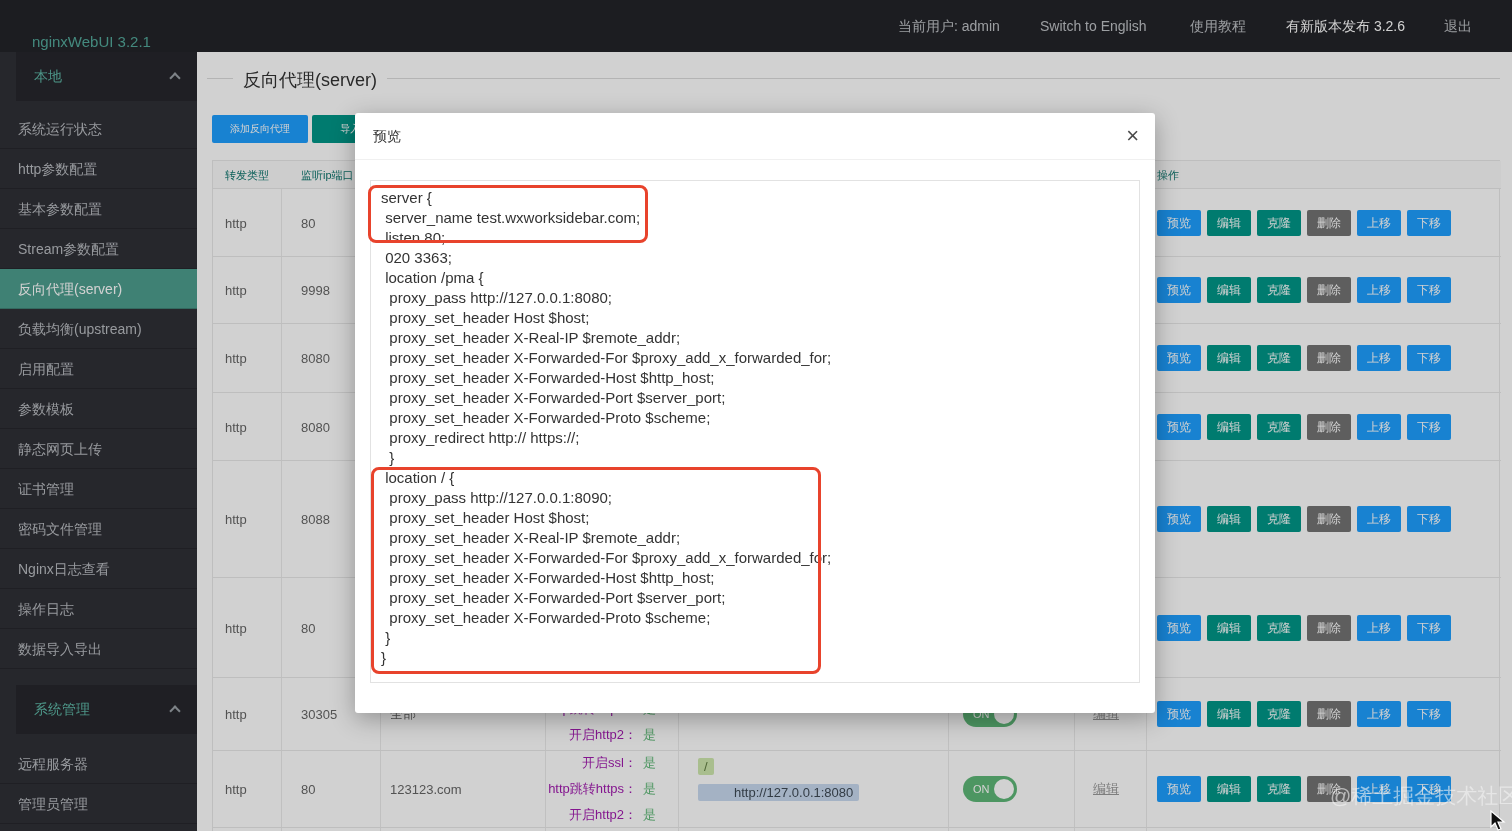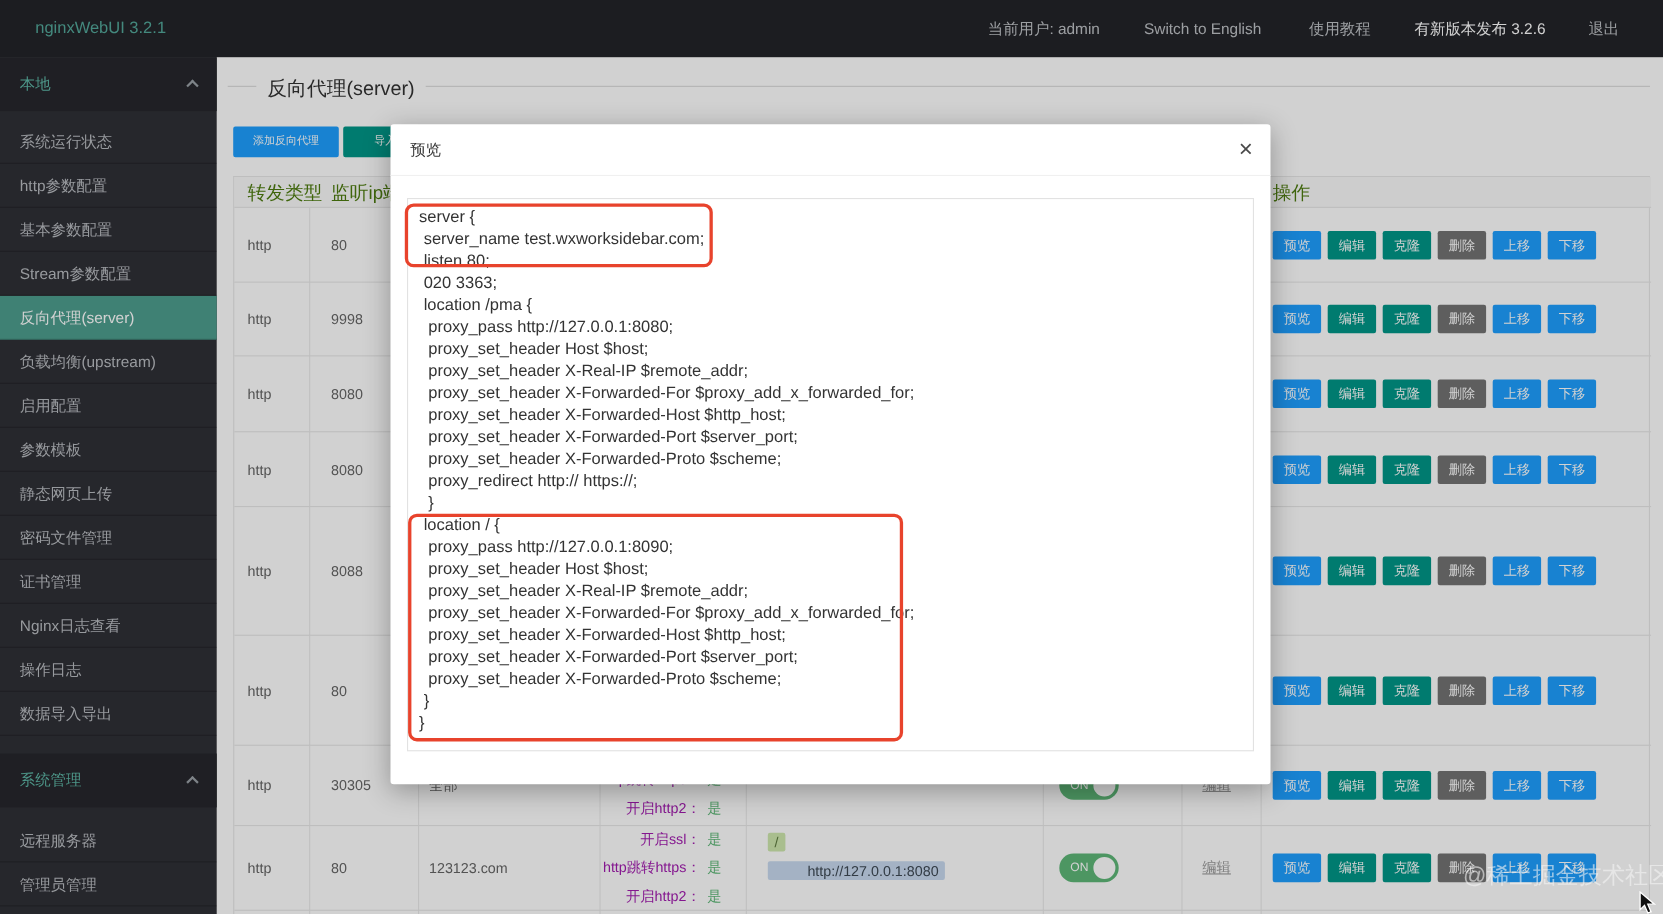--- a/index.html
+++ b/index.html
@@ -1,28 +1,28 @@
 <!DOCTYPE html>
 <html><head>
 <meta charset="utf-8">
 <style>
   * { margin:0; padding:0; box-sizing:border-box; }
   html,body { width:1512px; height:831px; overflow:hidden; background:#fff;
     font-family:"Liberation Sans","DejaVu Sans",sans-serif; }
 
   
   #topbar { position:absolute; left:0; top:0; width:1512px; height:52px; background:#232429; z-index:10; }
-  #logo { position:absolute; left:32px; top:0; line-height:52px; font-size:15px; color:#53a89a; }
+  #logo { position:absolute; left:32px; top:16px; line-height:52px; font-size:15px; color:#53a89a; }
   .topnav { position:absolute; top:0; line-height:52px; font-size:14px; color:#bfc2c6; cursor:pointer;text-align:center; }
   .topnav.red { color:#ffffff; }
 
   
   #sidebar { position:absolute; left:0; top:52px; width:197px; height:779px; background:#2f3036; z-index:10; }
   .side-header { height:49px; line-height:49px; padding-left:18px; background:#26272c;
-    color:#5fb8a8; font-size:14px; position:relative; cursor:pointer; }
+    color:#5fb8a8; font-size:14px; position:relative; cursor:pointer;margin-left:16px; }
   .side-gap8 { height:8px; } .side-gap16 { height:16px; } .side-gap10 { height:10px; }
   .side-item { height:40px; line-height:40px; padding-left:18px; color:#b9bcc1; font-size:14px;
     border-bottom:1px solid rgba(0,0,0,0.18); cursor:pointer; }
   .side-item.active { background:#4e9e8e; color:#ffffff; }
   .chev { position:absolute; right:18px; top:22px; width:8px; height:8px;
     border-left:2px solid #9aa0a6; border-top:2px solid #9aa0a6; transform:rotate(45deg); }
 
   
   #content { position:absolute; left:197px; top:52px; width:1315px; height:779px; background:#ffffff; }
   #field-line { position:absolute; left:207px; top:78px; width:1293px; border-top:1px solid #dcdcdc; }
@@ -31,21 +31,21 @@
   .toolbtn { position:absolute; top:115px; height:28px; border:none; border-radius:2px;
     color:#fff; font-size:10px; text-align:center; line-height:28px; cursor:pointer; white-space:nowrap; overflow:hidden; }
   .btn-blue { background:#1e9fff; } .btn-green { background:#009688; } .btn-red { background:#737373; }
 
   
   #table { position:absolute; left:212px; top:160px; width:1288px; height:671px;
     border:1px solid #e8e8e8; border-bottom:none; background:#fff; }
   .vline { position:absolute; top:0; bottom:0; width:1px; background:#ebebeb; }
   .trow { position:absolute; left:0; width:1288px; border-bottom:1px solid #e8e8e8; }
   .thead { background:#fafafa; }
-  .th { position:absolute; top:50%; transform:translateY(-50%); font-size:17px; color:#4d7c0f; white-space:nowrap; }
+  .th { position:absolute; top:50%; transform:translateY(-50%); font-size:11px; color:#0f766e; white-space:nowrap; }
   .td { position:absolute; top:50%; transform:translateY(-50%); font-size:13px; color:#666; white-space:nowrap; }
   .acts { position:absolute; left:944px; top:50%; transform:translateY(-50%); height:26px; white-space:nowrap; }
   .abtn { display:inline-block; width:44px; height:26px; line-height:26px; margin-right:6px;
     border-radius:2px; color:#fff; font-size:12px; text-align:center; cursor:pointer; }
   .flags { position:absolute; left:332px; width:111px; text-align:right; font-size:13px; line-height:26px; }
   .flags .fl { color:#a21caf; } .flags .fv { color:#5fb878; margin-left:6px; }
   .tagcol { position:absolute; left:485px; }
   .tag { display:inline-block; padding:1px 6px; border-radius:2px; font-size:13px; white-space:nowrap; }
   .tag-green { background:#cfe8ae; color:#5d7a3f; }
   .tag-blue  { background:#c8daf0; color:#3f4a55;padding-left:36px; }
@@ -96,22 +96,22 @@
   <div class="side-gap8"></div>
   <div class="side-item">系统运行状态</div>
   <div class="side-item">http参数配置</div>
   <div class="side-item">基本参数配置</div>
   <div class="side-item">Stream参数配置</div>
   <div class="side-item active">反向代理(server)</div>
   <div class="side-item">负载均衡(upstream)</div>
   <div class="side-item">启用配置</div>
   <div class="side-item">参数模板</div>
   <div class="side-item">静态网页上传</div>
+  <div class="side-item">证书管理</div>
   <div class="side-item">密码文件管理</div>
-  <div class="side-item">证书管理</div>
   <div class="side-item">Nginx日志查看</div>
   <div class="side-item">操作日志</div>
   <div class="side-item">数据导入导出</div>
   <div class="side-gap16"></div>
   <div class="side-header">
     <span>系统管理</span>
     <span class="chev"></span>
   </div>
   <div class="side-gap10"></div>
   <div class="side-item">远程服务器</div>

